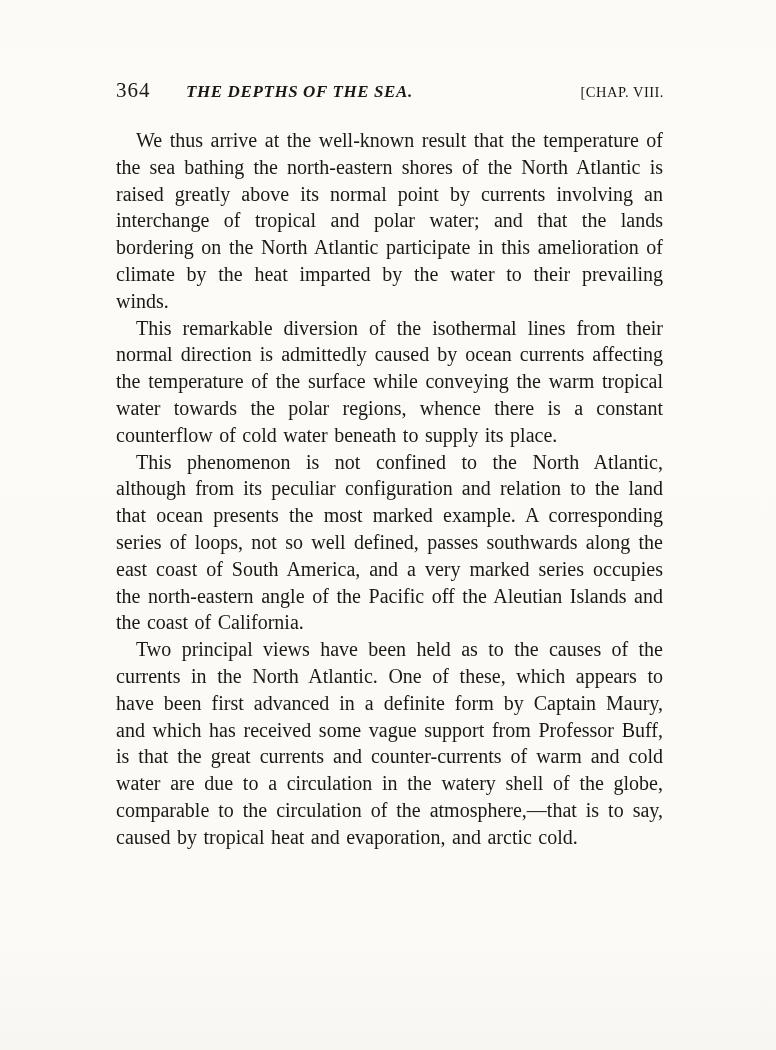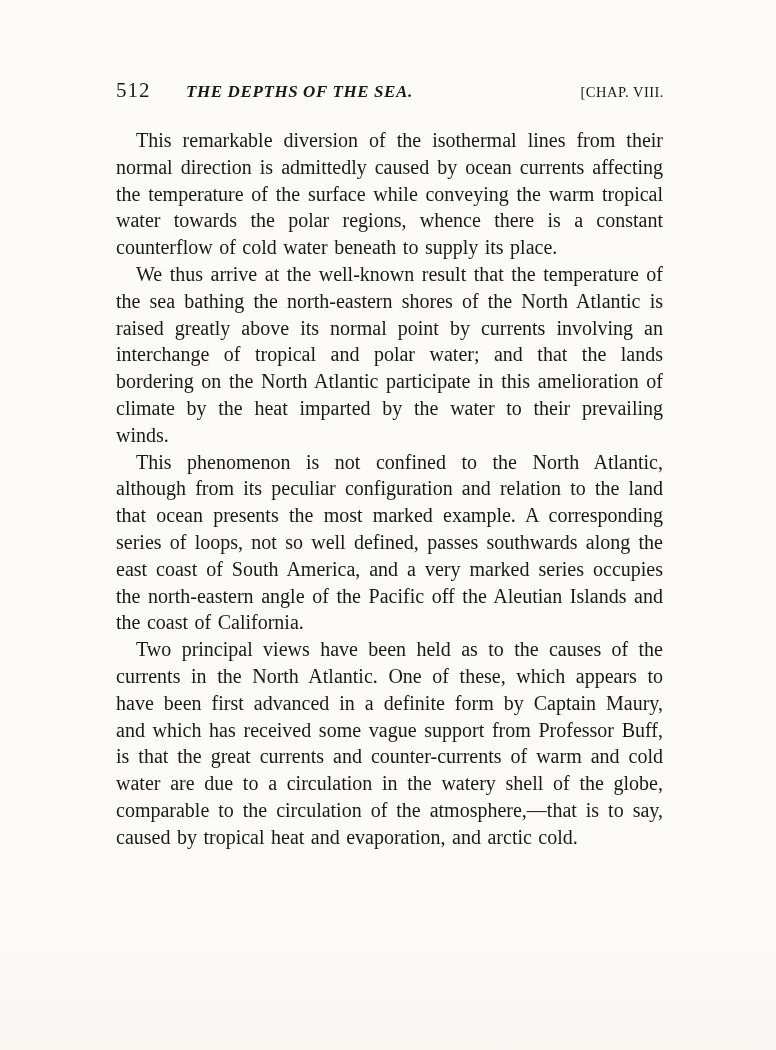--- a/index.html
+++ b/index.html
@@ -57,25 +57,25 @@
       text-indent: 20px;
       word-spacing: 1.5px;
     }
   </style>
 </head>
 <body>
 
 <div class="page">
 
   <div class="running-head">
-    <span class="page-number">512</span>
+    <span class="page-number">364</span>
     <span class="running-title">THE DEPTHS OF THE SEA.</span>
     <span class="chapter-label">[CHAP. VIII.</span>
   </div>
 
   <div class="body-text">
+    <p>We thus arrive at the well-known result that the temperature of the sea bathing the north-eastern shores of the North Atlantic is raised greatly above its normal point by currents involving an interchange of tropical and polar water; and that the lands bordering on the North Atlantic participate in this amelioration of climate by the heat imparted by the water to their prevailing winds.</p>
     <p>This remarkable diversion of the isothermal lines from their normal direction is admittedly caused by ocean currents affecting the temperature of the surface while conveying the warm tropical water towards the polar regions, whence there is a constant counterflow of cold water beneath to supply its place.</p>
-    <p>We thus arrive at the well-known result that the temperature of the sea bathing the north-eastern shores of the North Atlantic is raised greatly above its normal point by currents involving an interchange of tropical and polar water; and that the lands bordering on the North Atlantic participate in this amelioration of climate by the heat imparted by the water to their prevailing winds.</p>
     <p>This phenomenon is not confined to the North Atlantic, although from its peculiar configuration and relation to the land that ocean presents the most marked example. A corresponding series of loops, not so well defined, passes southwards along the east coast of South America, and a very marked series occupies the north-eastern angle of the Pacific off the Aleutian Islands and the coast of California.</p>
     <p>Two principal views have been held as to the causes of the currents in the North Atlantic. One of these, which appears to have been first advanced in a definite form by Captain Maury, and which has received some vague support from Professor Buff, is that the great currents and counter-currents of warm and cold water are due to a circulation in the watery shell of the globe, comparable to the circulation of the atmosphere,—that is to say, caused by tropical heat and evaporation, and arctic cold.</p>
   </div>
 
 </div>
 
 </body></html>

